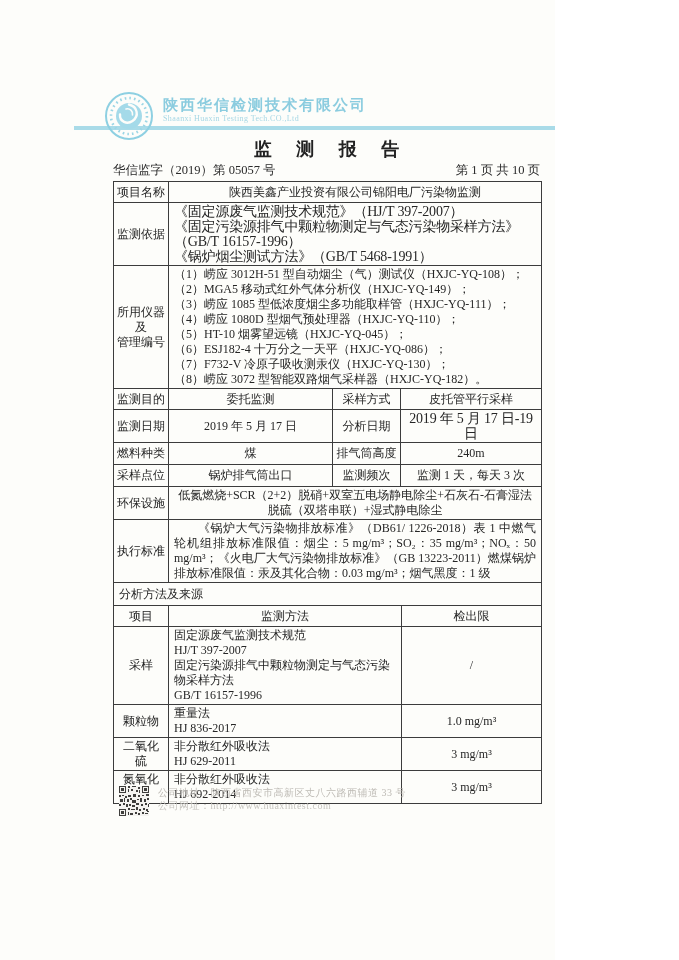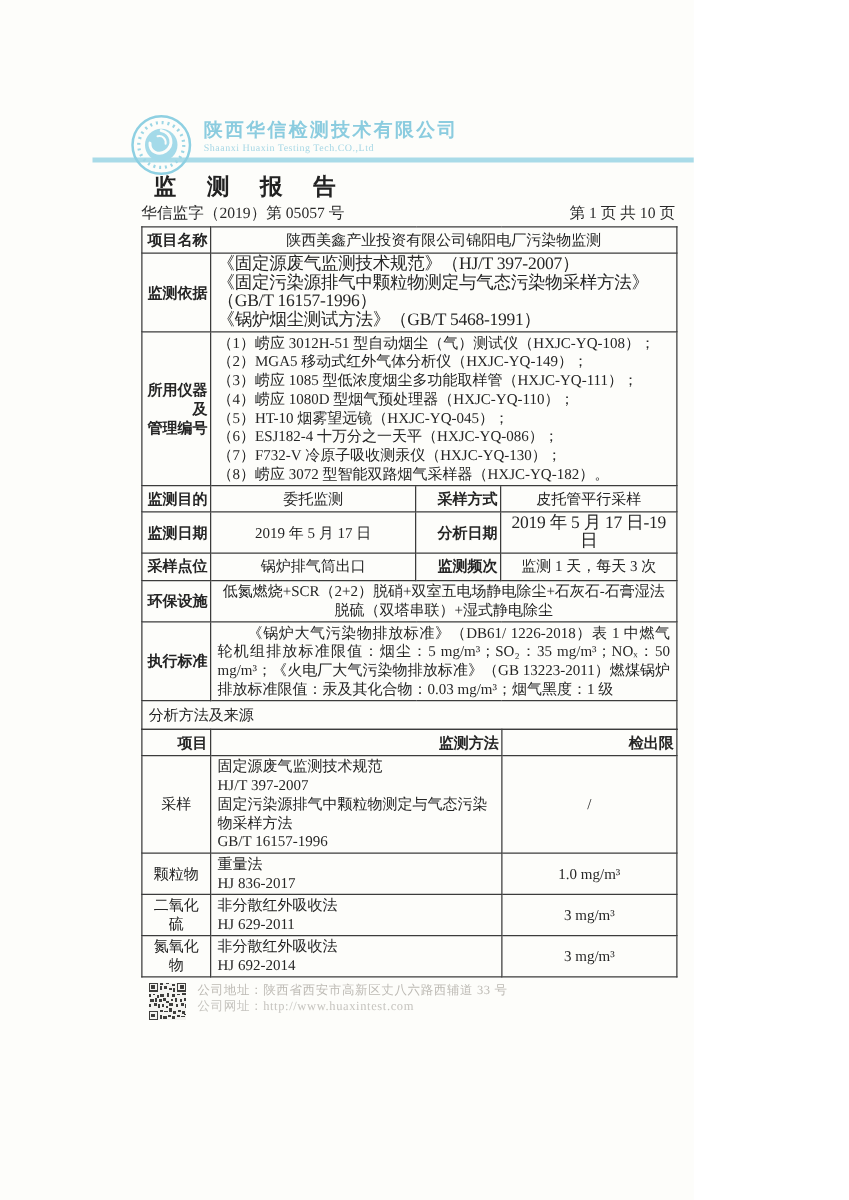--- a/index.html
+++ b/index.html
@@ -7,31 +7,31 @@
     position:relative;width:555px;height:960px;background:#fdfdfa;overflow:hidden;
     font-family:"Liberation Serif","DejaVu Serif",serif;color:#262626;
   }
   .scan-edge{position:absolute;left:598px;top:78px;width:2px;height:882px;background:#a8a8a8;opacity:.75;}
   
   .logo{position:absolute;left:104px;top:91px;width:50px;height:50px;z-index:3;}
   .brand{position:absolute;left:163px;top:97px;z-index:3;line-height:1.15;}
   .brand-cn{font-size:15px;font-weight:bold;color:#8bccdf;letter-spacing:2px;}
   .brand-en{font-size:8px;color:#a6d7e5;letter-spacing:.4px;}
   .header-rule{position:absolute;left:74px;top:126px;width:513px;height:4px;background:#a9dbe8;z-index:1;}
-  .title{position:absolute;left:113px;top:137px;width:427px;
+  .title{position:absolute;left:113px;top:137px;width:427px;text-align:center;
          font-size:18px;font-weight:bold;letter-spacing:10px;text-indent:10px;color:#222;}
   .docrow{position:absolute;left:113px;top:162px;width:427px;display:flex;
           justify-content:space-between;font-size:12.5px;color:#2a2a2a;}
   
   .tablewrap{position:absolute;left:113px;top:181px;width:428px;}
   table{border-collapse:collapse;table-layout:fixed;width:428px;font-size:12px;color:#252525;}
   table + table{margin-top:-1px;}
   td{border:1px solid #3c3c3c;padding:1px 5px;vertical-align:middle;line-height:15px;
      overflow:hidden;}
-  td.lab{text-align:right;font-weight:bold;padding:1px 2px;}
+  td.lab{text-align:center;font-weight:normal;padding:1px 2px;}
   td.cen{text-align:center;}
   td.lft{text-align:left;}
   td.tight{font-size:14px;letter-spacing:-0.2px;}
   td.just{text-align:justify;text-indent:2em;}
   .sechead{text-align:left;font-weight:normal;height:20px;}
   
   .footer{position:absolute;left:119px;top:786px;display:flex;align-items:flex-start;}
   .qr{width:30px;height:30px;flex:0 0 auto;}
   .addr{margin-left:9px;font-size:10px;line-height:13px;color:#bdbab4;letter-spacing:.5px;}
   .addr .url{color:#c6c4bf;}
@@ -104,20 +104,26 @@
         <td class="lab">监测目的</td>
         <td class="cen">委托监测</td>
         <td class="lab">采样方式</td>
         <td class="cen">皮托管平行采样</td>
       </tr>
       <tr style="height:22px">
         <td class="lab">监测日期</td>
         <td class="cen">2019 年 5 月 17 日</td>
         <td class="lab">分析日期</td>
         <td class="cen tight">2019 年 5 月 17 日-19 日</td>
+      </tr>
+      <tr style="height:22px">
+        <td class="lab">燃料种类</td>
+        <td class="cen">煤</td>
+        <td class="lab">排气筒高度</td>
+        <td class="cen">240m</td>
       </tr>
       <tr style="height:22px">
         <td class="lab">采样点位</td>
         <td class="cen">锅炉排气筒出口</td>
         <td class="lab">监测频次</td>
         <td class="cen">监测 1 天，每天 3 次</td>
       </tr>
       <tr style="height:33px">
         <td class="lab">环保设施</td>
         <td class="cen" colspan="3">低氮燃烧+SCR（2+2）脱硝+双室五电场静电除尘+石灰石-石膏湿法脱硫（双塔串联）+湿式静电除尘</td>

